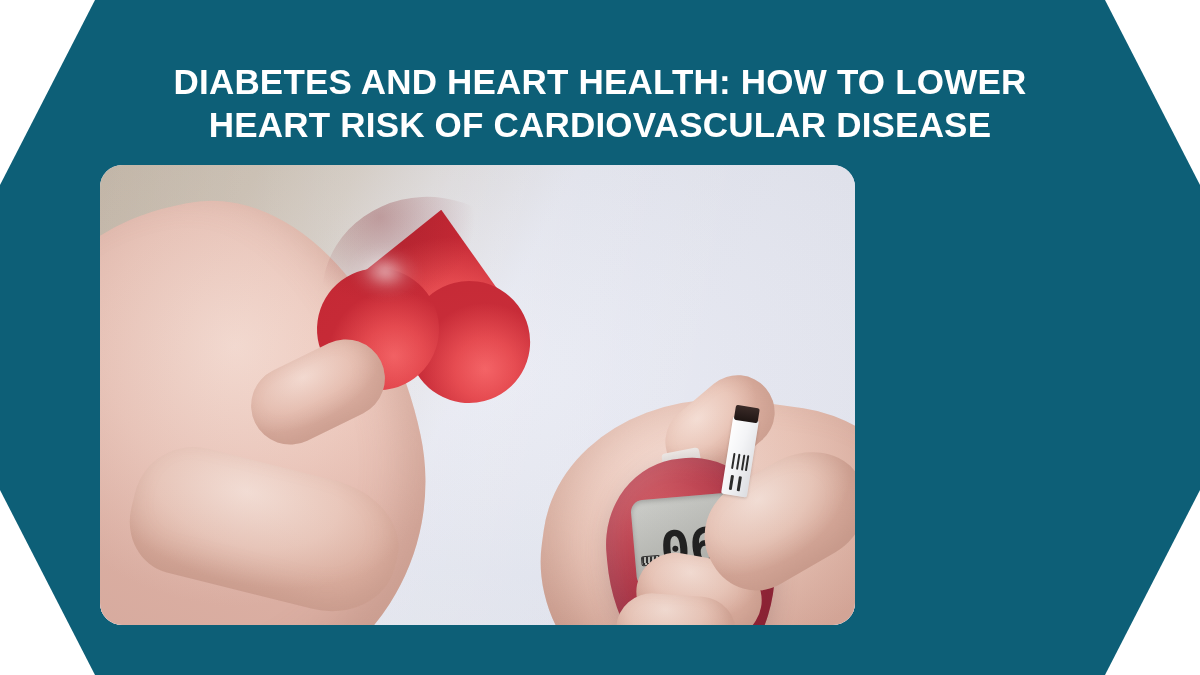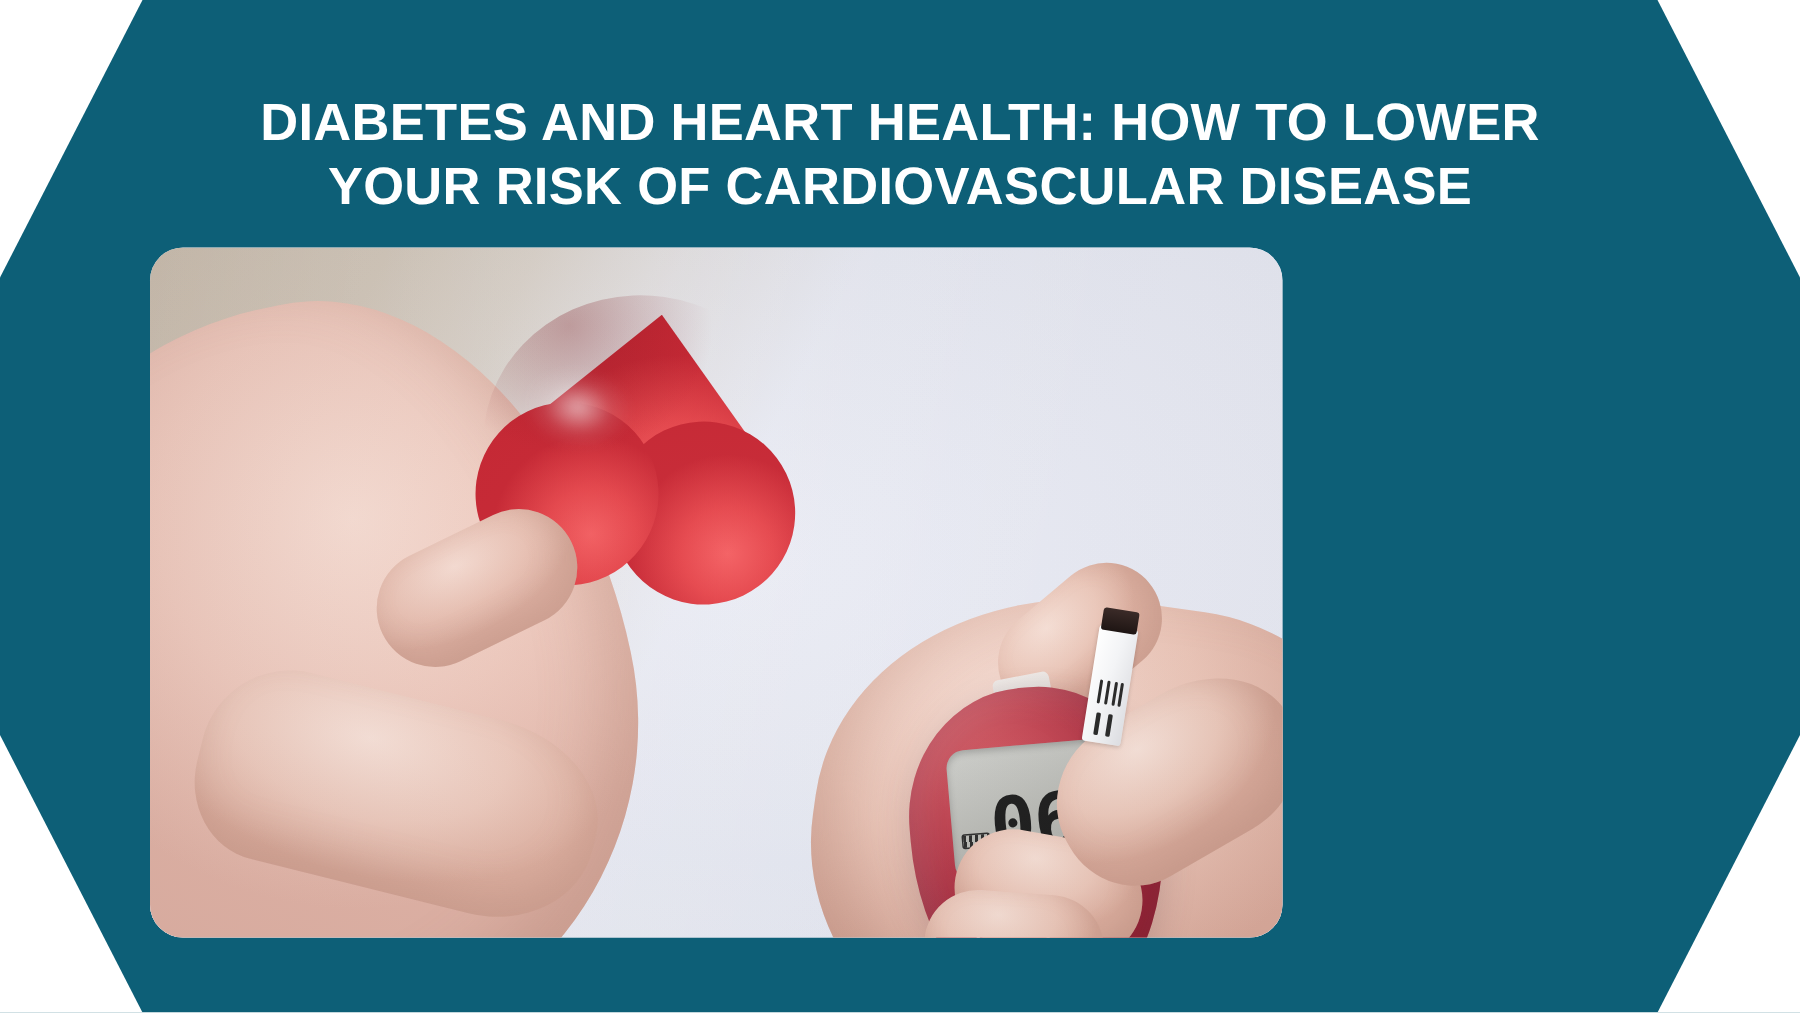--- a/index.html
+++ b/index.html
@@ -326,21 +326,21 @@
 </style>
 </head>
 <body>
 
 <div id="banner">
 
   <div id="hex-plate"></div>
 
   <div id="title-block">
     <span class="line">DIABETES AND HEART HEALTH: HOW TO LOWER</span>
-    <span class="line">YOUR RISK OF CARDIOVASCULAR DISEASE</span>
+    <span class="line">HEART RISK OF CARDIOVASCULAR DISEASE</span>
   </div>
 
   <div id="photo-card">
 
     <div class="scene" id="bg-wall"></div>
     <div class="scene" id="bg-surface"></div>
     <div class="scene" id="bg-surface-edge"></div>
 
     <div id="hand-left"></div>
     <div id="thumb-left"></div>

